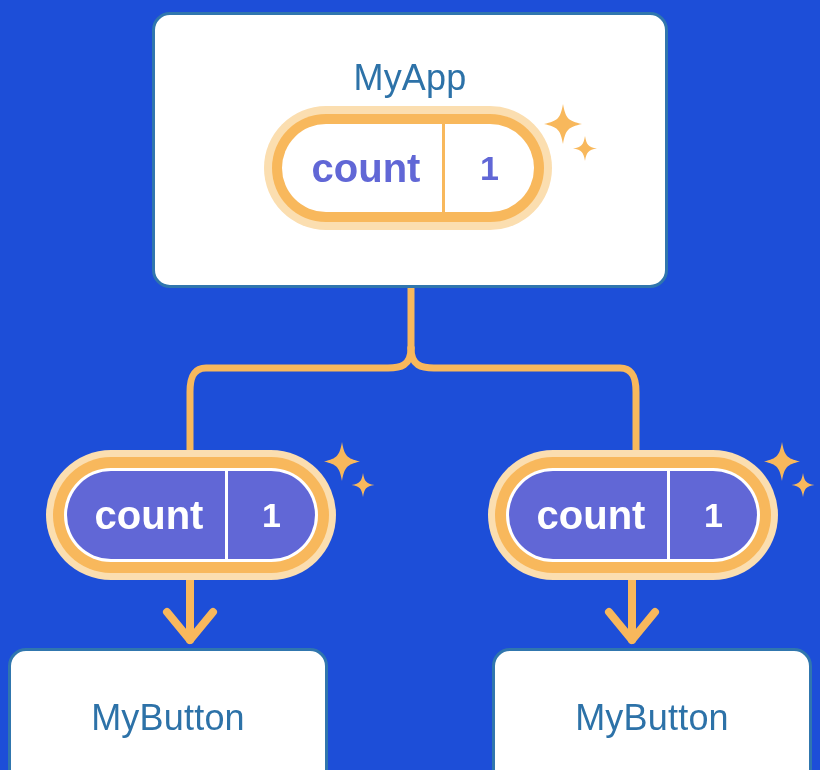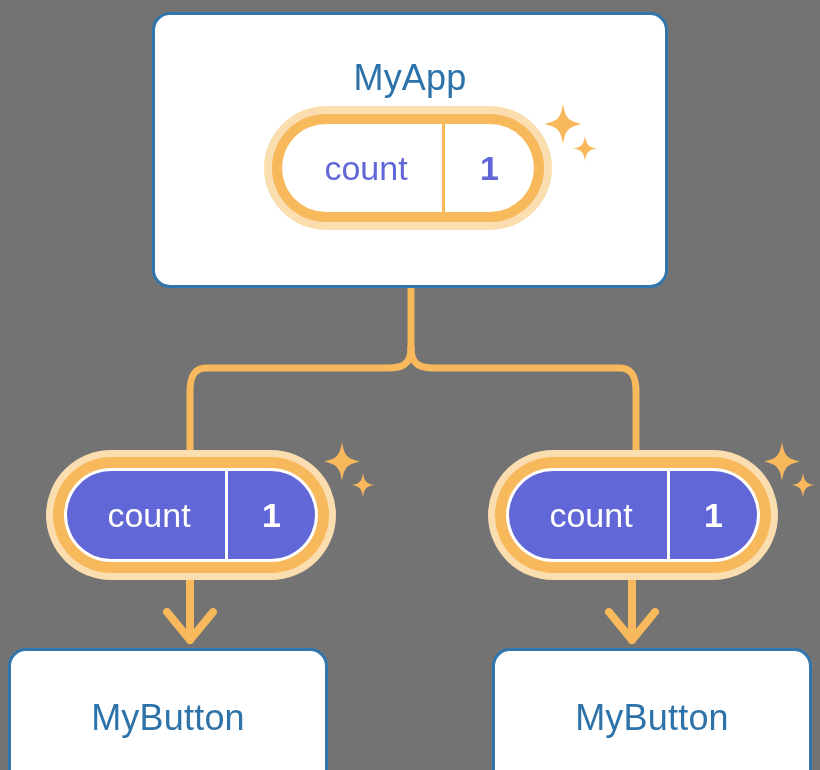--- a/index.html
+++ b/index.html
@@ -7,21 +7,21 @@
     padding: 0;
     background: #4a646e;
   }
   body {
     font-family: "Liberation Sans", sans-serif;
   }
   #stage {
     position: relative;
     width: 820px;
     height: 770px;
-    background: #737373;
+    background: #1d4ed8;
     overflow: hidden;
   }
 
   
   .card {
     position: absolute;
     background: #ffffff;
     border: 3px solid #3076ae;
     border-radius: 16px;
     box-sizing: border-box;
@@ -86,21 +86,21 @@
     overflow: hidden;
   }
   .pill-label, .pill-value {
     display: flex;
     align-items: center;
     justify-content: center;
     height: 100%;
     box-sizing: border-box;
     white-space: nowrap;
   }
-  .pill-label { font-size: 34px; font-weight: 400; }
+  .pill-label { font-size: 40px; font-weight: 700; }
   .pill-value { font-size: 34px; font-weight: 700; }
 
   
   #pill-app { left: 264px; top: 106px; width: 288px; height: 124px; }
   #pill-app .pill-halo  { left: 0;  top: 0;  width: 288px; height: 124px; }
   #pill-app .pill-ring  { left: 8px;  top: 8px;  width: 272px; height: 108px; }
   #pill-app .pill-inner {
     left: 18px; top: 18px; width: 252px; height: 88px;
     background: #ffffff;
   }

